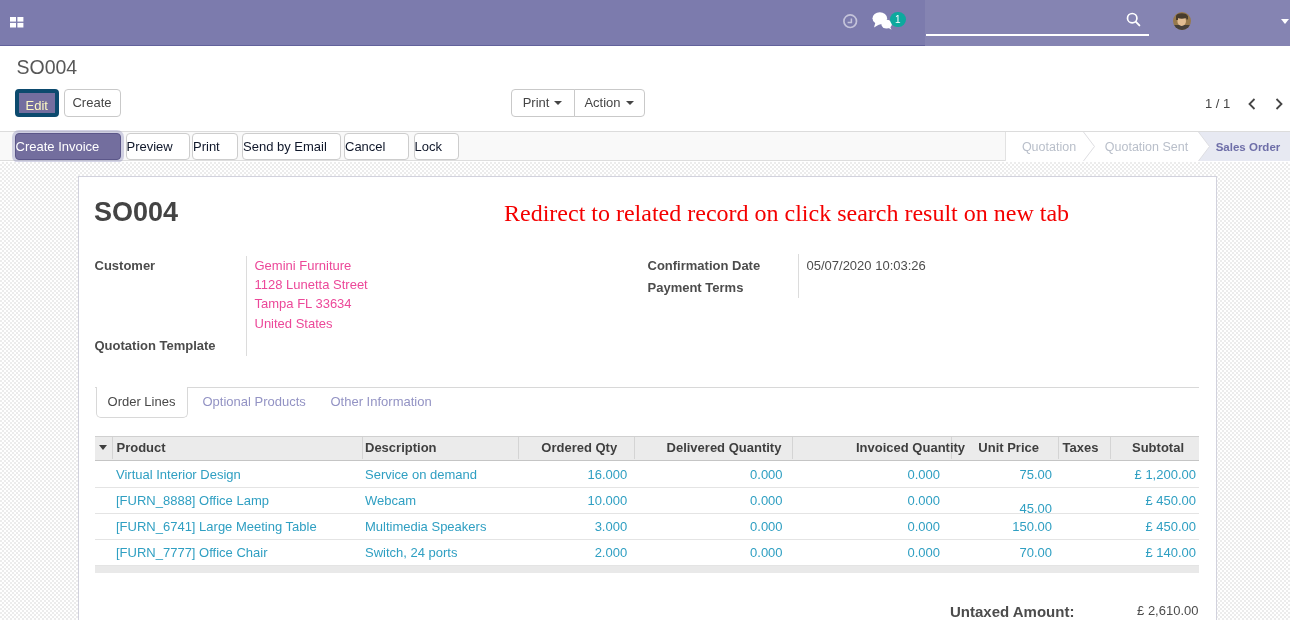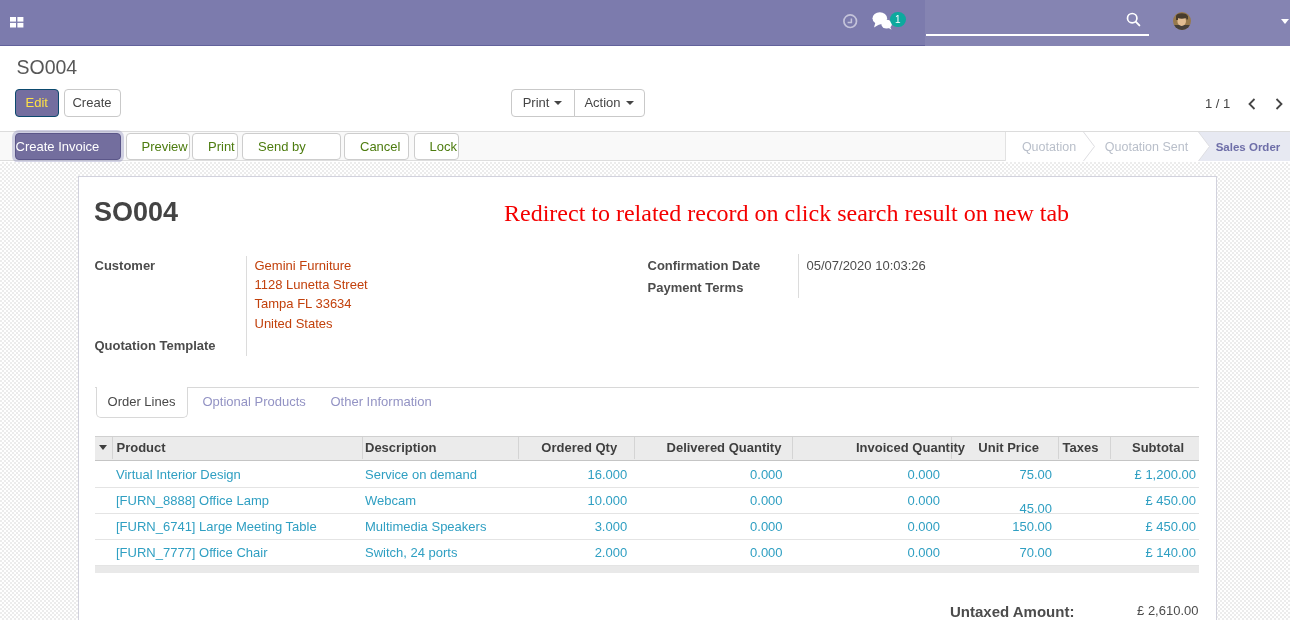--- a/index.html
+++ b/index.html
@@ -7,41 +7,41 @@
 .abs { position:absolute; }
 
 #navbar { position:absolute; left:0; top:0; width:1290px; height:46px; background:#7c7bad; }
 #nav-border { position:absolute; left:0; top:44.5px; width:925px; height:1.5px; background:#62619b; }
 #nav-light { position:absolute; left:925px; top:0; width:365px; height:46px; background:rgba(255,255,255,0.07); }
 .navtext { color:#fff;margin-top:35px; }
 
 #row2 { position:absolute; left:0; top:46px; width:1290px; height:85px; background:#fff; }
 #so-title { position:absolute; left:16.5px; top:56px; font-size:19.5px; color:#585858; }
 .btn { position:absolute; height:28px; border-radius:4px; font-size:13px; text-align:center; line-height:26px; }
-.btn-p { background:#746e9f; color:#fde047; border:1px solid #0c4a6e; }
+.btn-p { background:#746e9f; color:#fef9c3; border:4px solid #0c4a6e; }
 .btn-w { background:#fff; color:#454545; border:1px solid #c9c9c9; }
 .caret-d { display:inline-block; width:0; height:0; border-left:4px solid transparent; border-right:4px solid transparent; border-top:4px solid #454545; vertical-align:middle; margin-left:5px; margin-top:-2px; }
 
 #row3 { position:absolute; left:0; top:130.5px; width:1290px; height:30px; background:#f9f9f9; border-top:1px solid #dcdcdc; border-bottom:1px solid #ddd; }
 .sbtn { position:absolute; top:132.5px; height:27px; border-radius:4px; font-size:13px; text-align:left; line-height:25px; }
 .sbtn-p { background:#736e9e; color:#fff; border:1px solid #5b5689; box-shadow:0 0 0 3px rgba(130,128,180,0.35); }
-.sbtn-w { background:#fff; color:#4d7c0f; border:1px solid #cdcdcd;padding-left:15px; }
+.sbtn-w { background:#fff; color:#0f172a; border:1px solid #cdcdcd; }
 
 #content { position:absolute; left:0; top:161.5px; width:1290px; height:458.5px;
   background-color:#fff;
   background-image:
    linear-gradient(45deg,#ececec 25%,transparent 25%,transparent 75%,#ececec 75%),
    linear-gradient(45deg,#ececec 25%,transparent 25%,transparent 75%,#ececec 75%);
   background-size:4px 4px; background-position:0 0,2px 2px; }
 #sheet { position:absolute; left:77.5px; top:175.5px; width:1139px; height:460px; background:#fff; border:1px solid #d2d2dd; }
 #h1 { position:absolute; left:94px; top:197.3px; font-size:27px; font-weight:bold; color:#444; }
 #redtext { position:absolute; left:504px; top:199.5px; font-family:"Liberation Serif", serif; font-size:24px; color:#f40000; white-space:nowrap; }
 .lbl { position:absolute; font-size:13px; font-weight:bold; color:#4c4c4c; white-space:nowrap; }
 .val { position:absolute; font-size:13px; color:#4c4c4c; white-space:nowrap; }
-.link { color:#c2410c; }
+.link { color:#ec4899; }
 .vline { position:absolute; width:1px; background:#dcdcdc; }
 
 #nbline { position:absolute; left:94.5px; top:386.5px; width:1104.5px; height:1px; background:#d8d8d8; }
 #tab-active { position:absolute; left:95.5px; top:387px; width:92px; height:30.5px; background:#fff; border:1px solid #d8d8d8; border-top:none; border-radius:0 0 5px 5px; font-size:13px; color:#484848; text-align:center; line-height:29px; }
 .tab-i { position:absolute; top:387px; height:30px; font-size:13px; color:#9393c4; line-height:29px; }
 
 #thead { position:absolute; left:94.5px; top:435.5px; width:1104.5px; height:25px; background:#ebebeb; border-top:1px solid #d0d0d0; border-bottom:1px solid #c5c5c5; }
 .hsep { position:absolute; top:437px; width:1px; height:22px; background:#d4d4d4; }
 .hcell { position:absolute; top:440px; font-size:13px; font-weight:bold; color:#3f3f3f; white-space:nowrap; }
 .sort-caret { position:absolute; left:98.5px; top:444.5px; width:0; height:0; border-left:4.5px solid transparent; border-right:4.5px solid transparent; border-top:5.5px solid #3f3f3f; }

